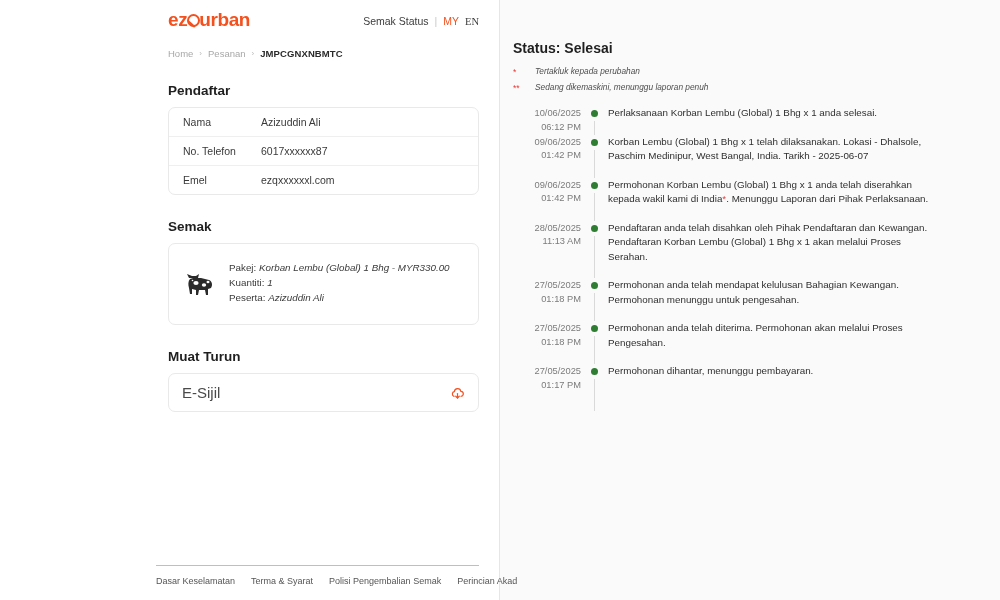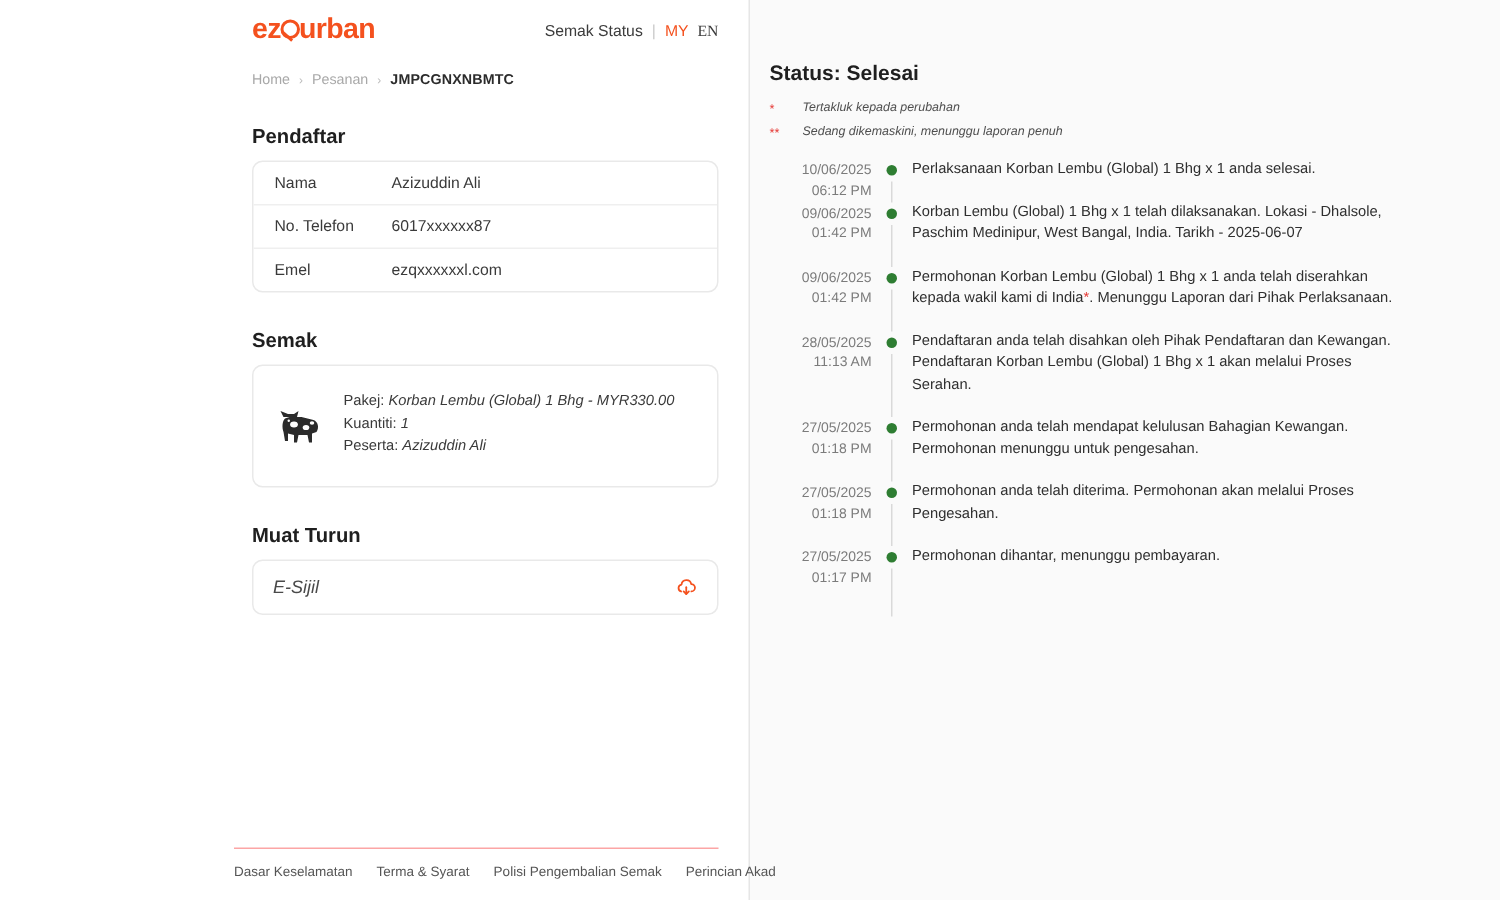--- a/index.html
+++ b/index.html
@@ -73,22 +73,22 @@
   .kv-row + .kv-row { border-top: 1px solid #efefef; }
   .kv-key { width: 78px; color: #3a3a3a; }
   .kv-val { color: #3a3a3a; }
 
   .pakej-card { display: flex; align-items: flex-start; padding: 16px 14px 18px 14px; }
   .cow-wrap { width: 46px; flex: none; padding-top: 12px; }
   .pakej-lines { font-size: 9.8px; color: #3a3a3a; line-height: 1.55; }
   .pakej-lines i { font-style: italic; }
 
   .download-row {
-    display: flex; align-items: flex-start; justify-content: space-between;
-    padding: 10px 13px; font-size: 12px; color: #4a4a4a; font-style: italic;
+    display: flex; align-items: flex-end; justify-content: space-between;
+    padding: 10px 13px; font-size: 15px; color: #4a4a4a;
   }
   .dl-icon { color: #f4511e; display: flex; align-items: center; }
 
   .footer {
     position: absolute; left: 156px; right: 20px; bottom: 0;
     border-top: 1px solid #fca5a5;
     padding: 10px 0 14px 0;
     display: flex; gap: 16px;
     font-size: 9px; color: #555;
   }

